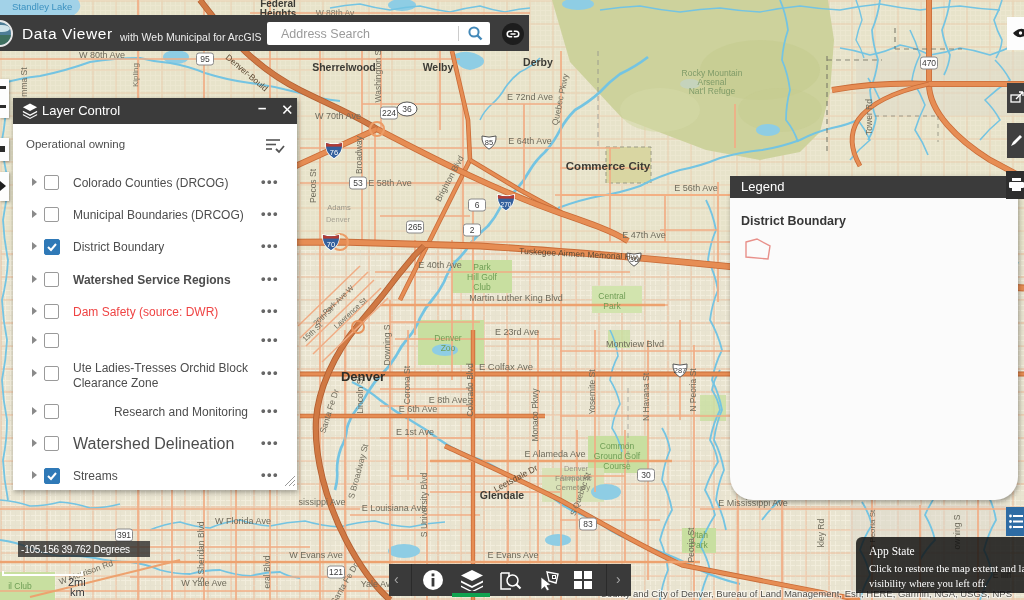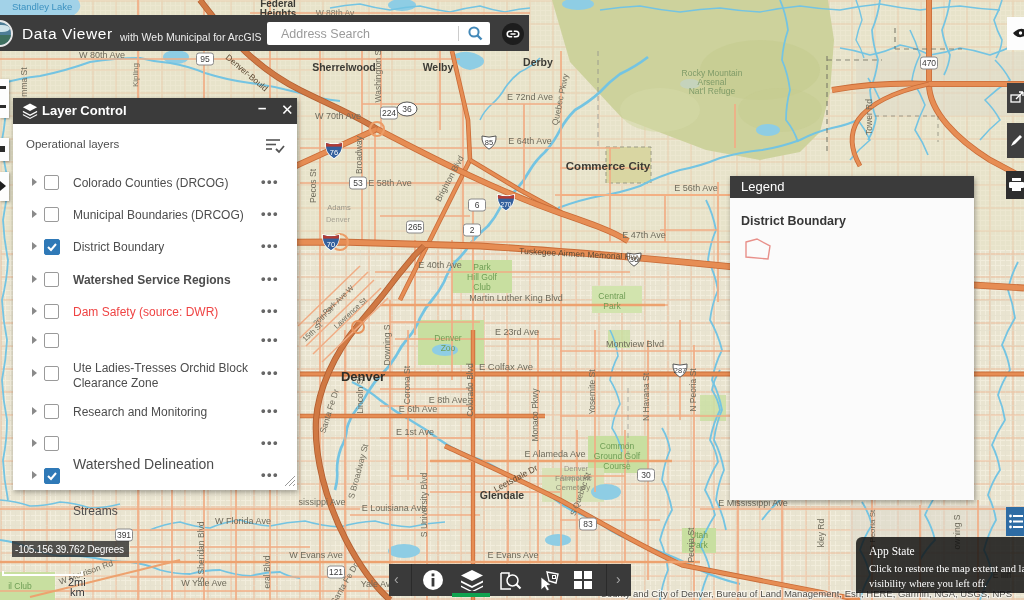--- a/index.html
+++ b/index.html
@@ -429,25 +429,25 @@
 </div>
 <div class="abs" style="left:13px;top:98px;width:284px;height:392px;background:#fff;box-shadow:1px 2px 5px rgba(0,0,0,.35);">
   <div class="abs" style="left:0;top:0;width:100%;height:26px;background:#3b3b3b;">
     <svg class="abs" style="left:9px;top:5px" width="16" height="16" viewBox="0 0 18 17">
       <g fill="#fff">
             <polygon points="9,0 17,4.2 9,8.4 1,4.2"></polygon>
       <path d="M1,8.2 L9,12.4 L17,8.2 L17,9.8 L9,14 L1,9.8 Z"></path>
       <path d="M1,12 L9,16.2 L17,12 L17,13.2 L9,17.4 L1,13.2 Z" opacity="0.95"></path>
           </g>
     </svg>
-    <span class="abs" style="left:29px;top:5px;font-size:13px;font-weight:bold;color:#fff;">Layer Control</span>
+    <span class="abs" style="left:29px;top:5px;font-size:13px;font-weight:normal;color:#fff;">Layer Control</span>
     <span class="abs" style="left:245px;top:1px;font-size:15px;color:#fff;font-weight:bold;">–</span>
     <span class="abs" style="left:268px;top:3px;font-size:15px;color:#fff;">✕</span>
   </div>
-  <span class="abs" style="left:13px;top:40px;font-size:11.5px;color:#4e4e4e;">Operational layers</span>
+  <span class="abs" style="left:13px;top:40px;font-size:11.5px;color:#4e4e4e;">Operational owning</span>
   <svg class="abs" style="left:252px;top:40px" width="20" height="16" viewBox="0 0 20 16">
     <g stroke="#555" stroke-width="1.6" fill="none">
       <line x1="1" y1="2" x2="15" y2="2"></line>
           <line x1="1" y1="6.5" x2="11" y2="6.5"></line>
           <line x1="1" y1="11" x2="7" y2="11"></line>
       <path d="M11,11 l3,3 l5,-6" stroke-width="1.8"></path>
     </g>
   </svg>
   <div class="abs" style="left:19px;top:80px;width:0;height:0;border-left:5px solid #8a8a8a;border-top:4px solid transparent;border-bottom:4px solid transparent;"></div>
       <div class="abs" style="left:31px;top:77px;width:13px;height:13px;background:#fff;border:1px solid #9a9a9a;border-radius:2px;"></div>
@@ -473,41 +473,41 @@
       <div class="abs" style="left:248px;top:205px;font-size:13px;letter-spacing:1.5px;color:#666;font-weight:bold;">•••</div>
   <div class="abs" style="left:19px;top:238px;width:0;height:0;border-left:5px solid #8a8a8a;border-top:4px solid transparent;border-bottom:4px solid transparent;"></div>
       <div class="abs" style="left:31px;top:235px;width:13px;height:13px;background:#fff;border:1px solid #9a9a9a;border-radius:2px;"></div>
       <div class="abs" style="left:248px;top:234px;font-size:13px;letter-spacing:1.5px;color:#666;font-weight:bold;">•••</div>
   <div class="abs" style="left:19px;top:271px;width:0;height:0;border-left:5px solid #8a8a8a;border-top:4px solid transparent;border-bottom:4px solid transparent;"></div>
       <div class="abs" style="left:31px;top:268px;width:13px;height:13px;background:#fff;border:1px solid #9a9a9a;border-radius:2px;"></div>
       <div class="abs" style="left:60px;top:263px;width:175px;font-size:12px;line-height:14.5px;color:#4d4d4d;">Ute Ladies-Tresses Orchid Block<br>Clearance Zone</div>
       <div class="abs" style="left:248px;top:267px;font-size:13px;letter-spacing:1.5px;color:#666;font-weight:bold;">•••</div>
   <div class="abs" style="left:19px;top:309px;width:0;height:0;border-left:5px solid #8a8a8a;border-top:4px solid transparent;border-bottom:4px solid transparent;"></div>
       <div class="abs" style="left:31px;top:306px;width:13px;height:13px;background:#fff;border:1px solid #9a9a9a;border-radius:2px;"></div>
-      <div class="abs" style="left:60px;top:307px;width:175px;font-size:12px;line-height:14.5px;color:#4d4d4d;">Research and Monitoring</div>
+      <div class="abs" style="left:60px;top:307px;width:175px;font-size:12px;line-height:14.5px;color:#4d4d4d;text-align:right;">Research and Monitoring</div>
       <div class="abs" style="left:248px;top:305px;font-size:13px;letter-spacing:1.5px;color:#666;font-weight:bold;">•••</div>
   <div class="abs" style="left:19px;top:341px;width:0;height:0;border-left:5px solid #8a8a8a;border-top:4px solid transparent;border-bottom:4px solid transparent;"></div>
       <div class="abs" style="left:31px;top:338px;width:13px;height:13px;background:#fff;border:1px solid #9a9a9a;border-radius:2px;"></div>
-      <div class="abs" style="left:60px;top:339px;width:175px;font-size:14px;line-height:14.5px;color:#4d4d4d;margin-top:20px;">Watershed Delineation</div>
+      <div class="abs" style="left:60px;top:339px;width:175px;font-size:16px;line-height:14.5px;color:#4d4d4d;">Watershed Delineation</div>
       <div class="abs" style="left:248px;top:337px;font-size:13px;letter-spacing:1.5px;color:#666;font-weight:bold;">•••</div>
   <div class="abs" style="left:19px;top:373px;width:0;height:0;border-left:5px solid #8a8a8a;border-top:4px solid transparent;border-bottom:4px solid transparent;"></div>
       <div class="abs" style="left:31px;top:370px;width:14px;height:14px;background:#2f79b7;border:1px solid #2f79b7;border-radius:2px;"><svg width="14" height="14" viewBox="0 0 14 14">
           <path d="M3,7 L6,10 L11,4" stroke="#fff" stroke-width="2" fill="none"></path>
         </svg></div>
-      <div class="abs" style="left:60px;top:371px;width:175px;font-size:12px;line-height:14.5px;color:#4d4d4d;margin-top:35px;">Streams</div>
+      <div class="abs" style="left:60px;top:371px;width:175px;font-size:12px;line-height:14.5px;color:#4d4d4d;">Streams</div>
       <div class="abs" style="left:248px;top:369px;font-size:13px;letter-spacing:1.5px;color:#666;font-weight:bold;">•••</div>
   <svg class="abs" style="left:272px;top:378px" width="10" height="10" viewBox="0 0 10 10">
     <g stroke="#999" stroke-width="1">
           <line x1="0" y1="10" x2="10" y2="0"></line>
           <line x1="4" y1="10" x2="10" y2="4"></line>
           <line x1="8" y1="10" x2="10" y2="8"></line>
         </g>
   </svg>
 </div>
-<div class="abs" style="left:730px;top:176px;width:244px;height:324px;background:#fbfbfb;box-shadow:1px 2px 5px rgba(0,0,0,.35);">
+<div class="abs" style="left:730px;top:176px;width:288px;height:324px;background:#fbfbfb;box-shadow:1px 2px 5px rgba(0,0,0,.35);border-radius:23px;">
   <div class="abs" style="left:0;top:0;width:100%;height:22px;background:#3b3b3b;">
     <span class="abs" style="left:11px;top:3px;font-size:13px;color:#fff;">Legend</span>
   </div>
   <span class="abs" style="left:11px;top:38px;font-size:12.5px;font-weight:bold;color:#373737;">District Boundary</span>
   <svg class="abs" style="left:14px;top:62px" width="30" height="24" viewBox="0 0 30 24">
     <polygon points="2,4 13,1 26,8 24,21 2,19" fill="none" stroke="#e8908a" stroke-width="1.4"></polygon>
   </svg>
 </div>
 <div class="abs" style="left:1007px;top:83px;width:17px;height:30px;background:#3f3f3f;">
   <svg class="abs" style="left:3px;top:8px" width="14" height="14" viewBox="0 0 14 14">
@@ -578,21 +578,21 @@
           <rect x="10" y="0" width="8" height="8"></rect>
     <rect x="0" y="10" width="8" height="8"></rect>
           <rect x="10" y="10" width="8" height="8"></rect>
         </g>
   </svg>
   <div class="abs" style="left:63px;top:29px;width:38px;height:4px;background:#10a24f;"></div>
   <div class="abs" style="left:217px;top:0;width:25px;height:32px;border-left:1px solid #2a2a2a;">
     <span class="abs" style="left:9px;top:7px;font-size:14px;color:#a8a8a8;">›</span>
   </div>
 </div>
-<div class="abs" style="left:12px;top:541px;width:117px;height:16px;background:rgba(40,40,40,0.78);overflow:hidden;">
+<div class="abs" style="left:18px;top:541px;width:132px;height:16px;background:rgba(40,40,40,0.78);overflow:hidden;">
   <span class="abs" style="left:3px;top:3px;font-size:10px;color:#fff;letter-spacing:-0.2px;">-105.156 39.762 Degrees</span>
 </div>
 <div class="abs" style="left:2px;top:571px;width:77px;height:3px;border-bottom:2px solid #fff;border-left:2px solid #fff;border-right:2px solid #fff;"></div>
 <span class="abs" style="left:68px;top:576px;font-size:11px;color:#333;text-shadow:0 0 2px #fff;">2mi</span>
 <span class="abs" style="left:70px;top:586px;font-size:11px;color:#333;text-shadow:0 0 2px #fff;">km</span>
 <div class="abs" style="left:856px;top:537px;width:168px;height:56px;background:rgba(12,12,12,0.82);border-radius:6px 0 0 0;font-family:'Liberation Serif',serif;color:#fff;">
   <div class="abs" style="left:13px;top:8px;font-size:11.5px;">App State</div>
   <div class="abs" style="left:13px;top:24px;font-size:10.5px;line-height:15px;">Click to restore the map extent and layers<br>visibility where you left off.</div>
 </div>
 </div>

